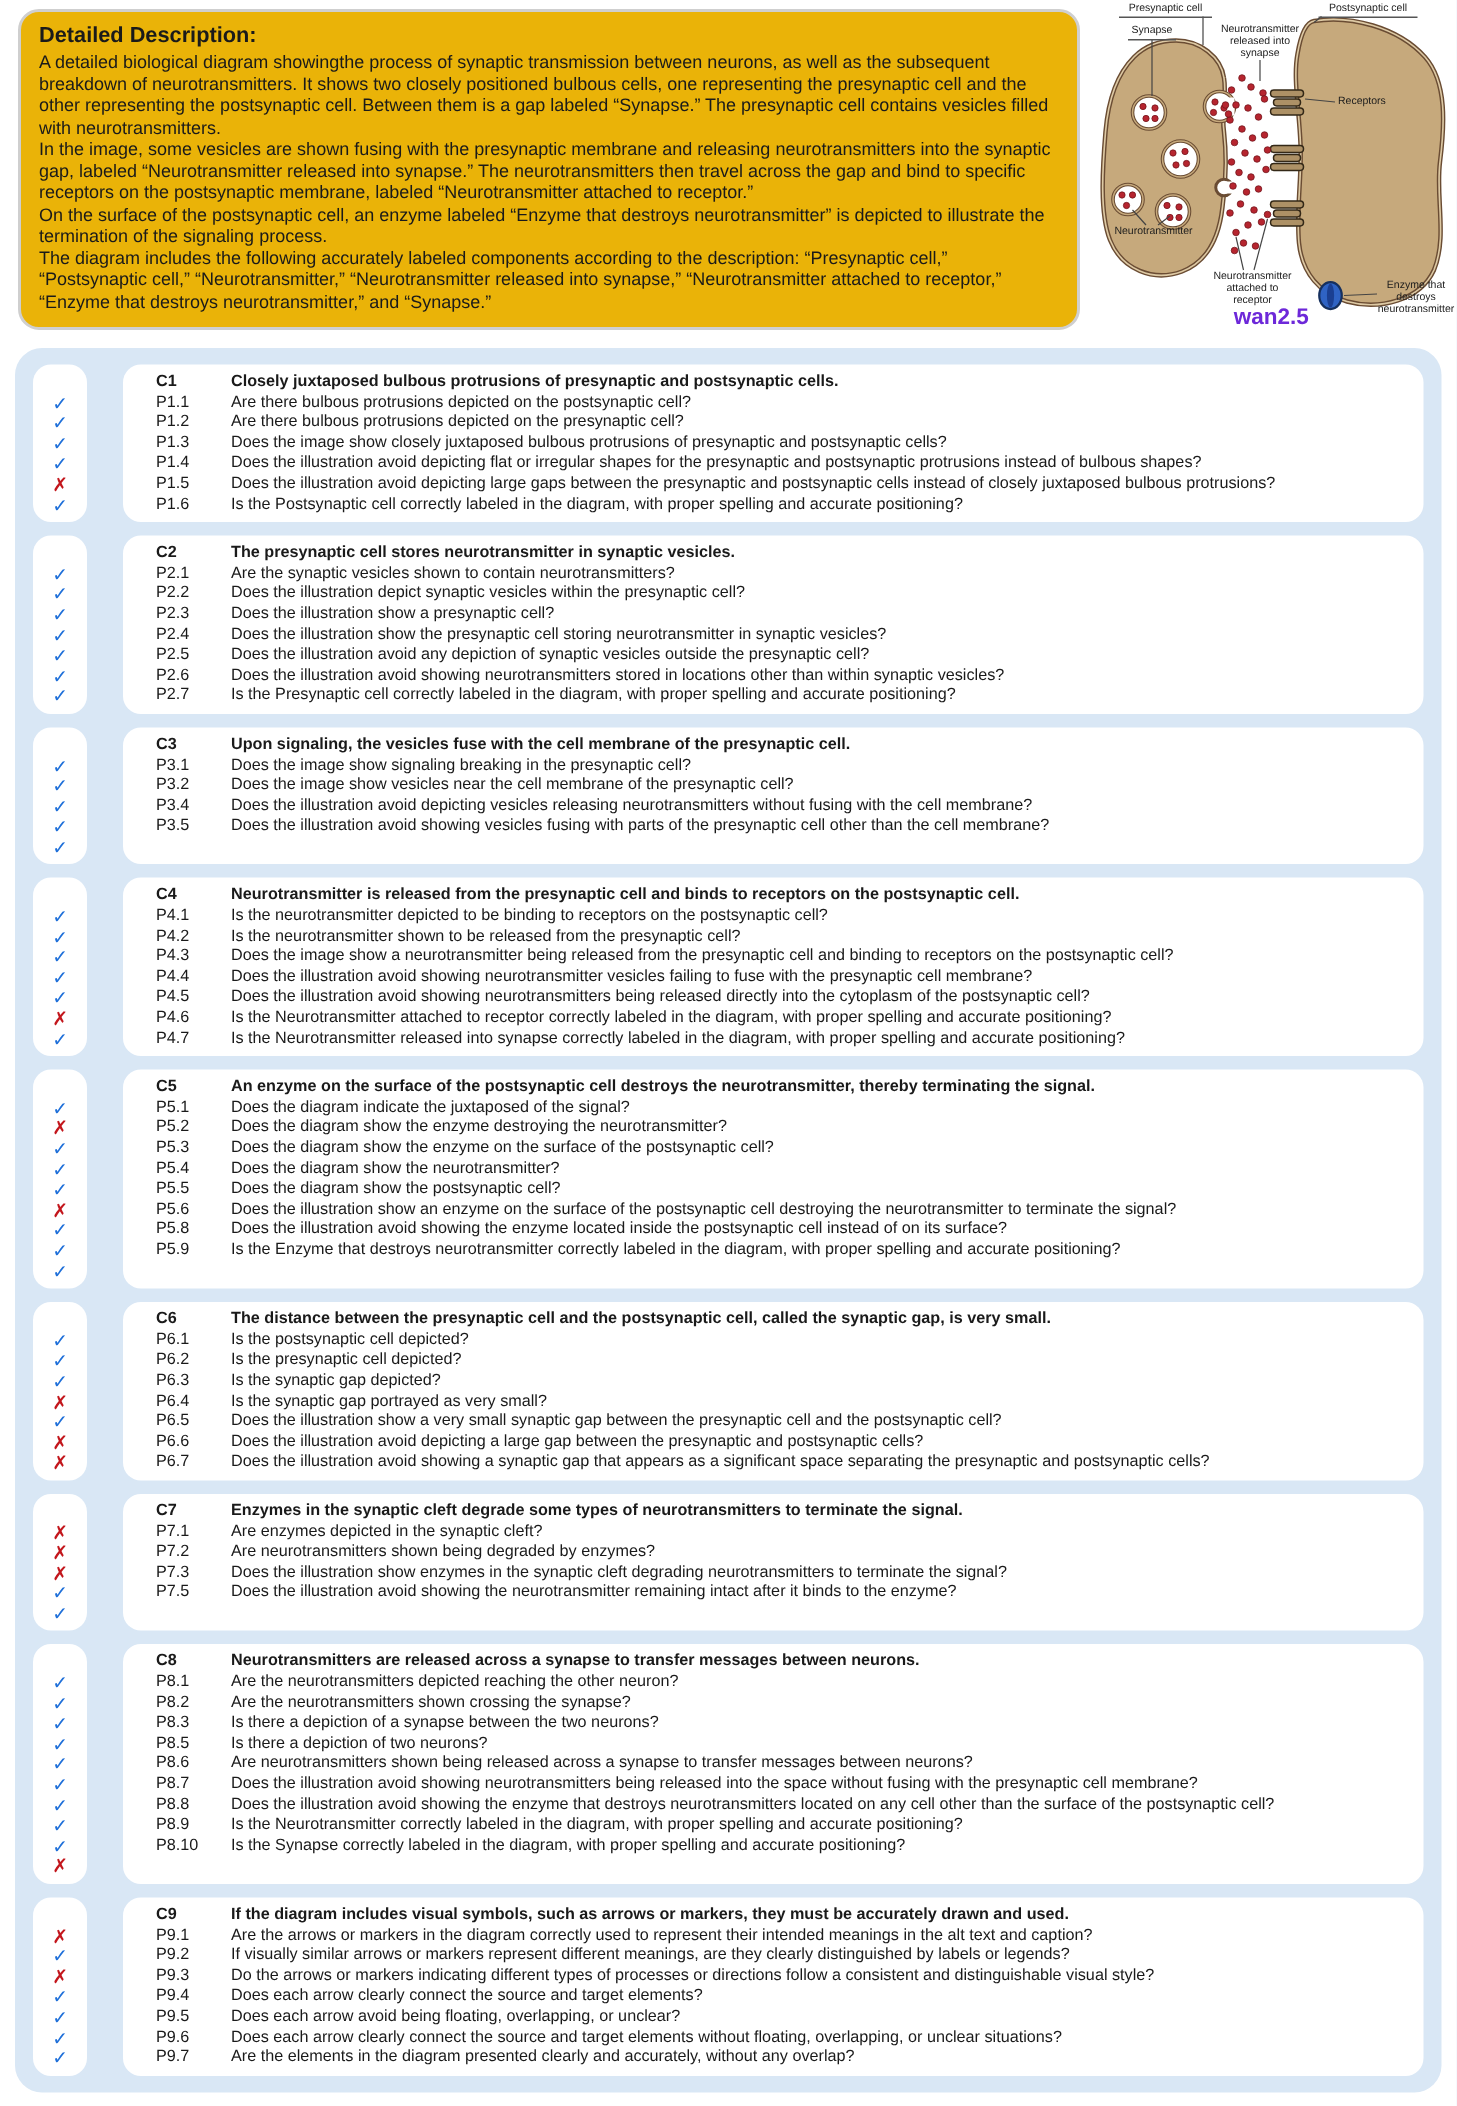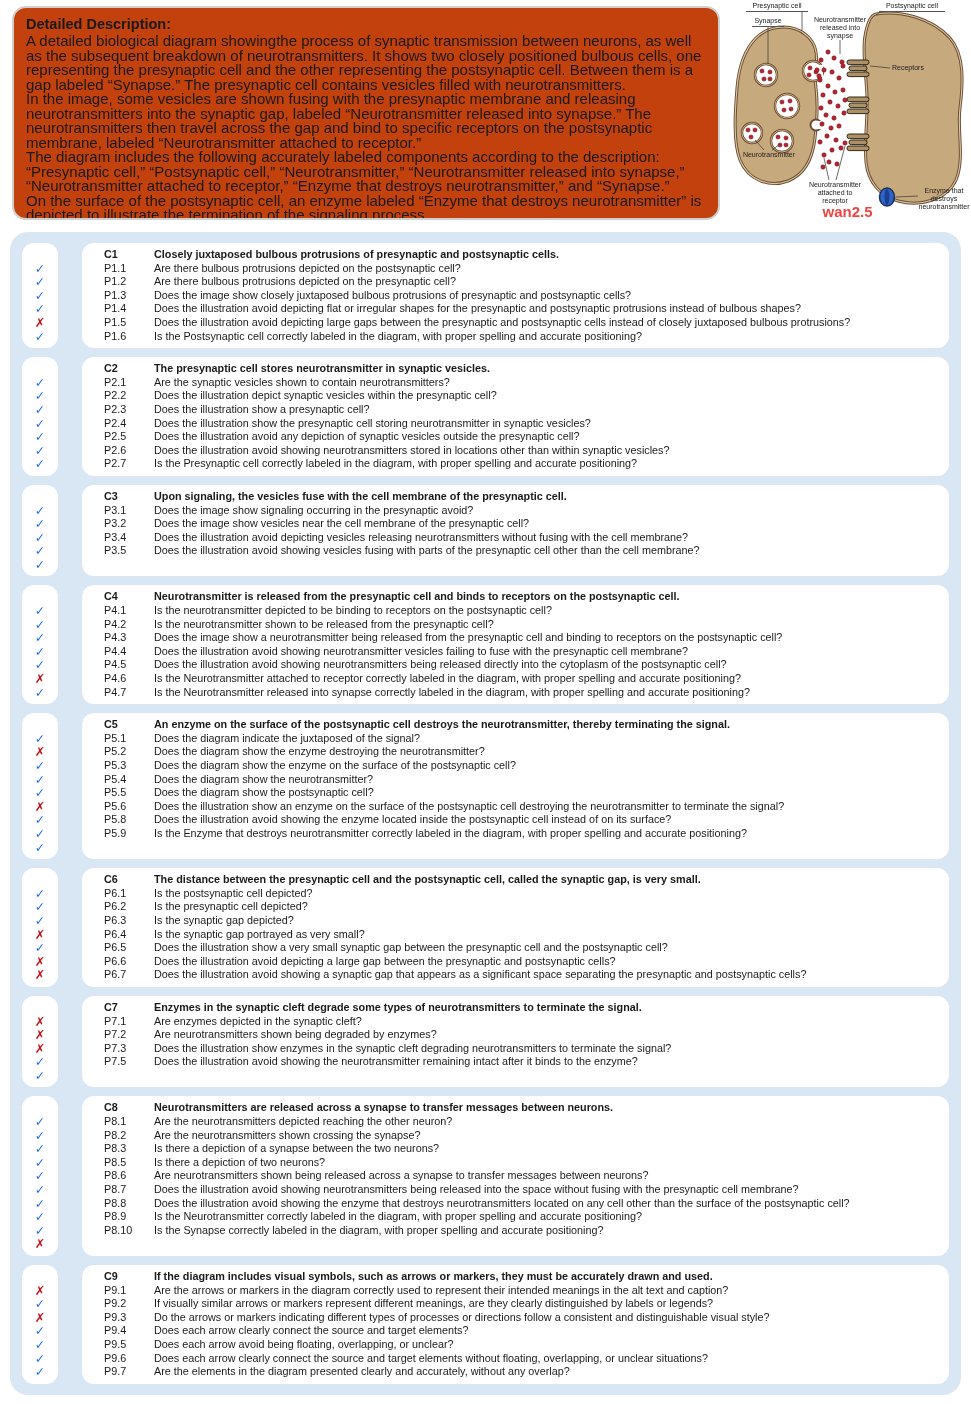--- a/index.html
+++ b/index.html
@@ -3,31 +3,31 @@
 <meta charset="utf-8">
 <style>
   * { box-sizing: border-box; margin: 0; padding: 0; }
   html,body { width: 971px; height: 1404px; background: #ffffff; font-family: "Liberation Sans", sans-serif; color: #1a1a1a; }
   .page { position: relative; width: 971px; height: 1404px; overflow: hidden; }
 
   
   .desc-box {
     position: absolute; left: 12px; top: 6px; width: 708px; height: 214px;
     border: 2px solid #cfcfcf; border-radius: 14px; padding: 8px 14px 8px 12px;
-    background: #c2410c; overflow: hidden;
+    background: #eab308; overflow: hidden;
   }
   .desc-title { font-size: 14.5px; font-weight: bold; margin-bottom: 2px; }
-  .desc-p { font-size: 15px; line-height: 14.5px; }
+  .desc-p { font-size: 12px; line-height: 14.5px; }
 
   
   .figure { position: absolute; left: 724px; top: 0px; width: 247px; height: 230px; }
   .fig-svg { position: absolute; left: 0; top: 0; }
   .fig-label { position: absolute; font-size: 7px; line-height: 1.12; color: #1c1c1c; text-align: center; }
   .fig-label.u { border-bottom: 1px solid #555; padding-bottom: 1px; }
-  .fig-caption { position: absolute; top: 203px; left: 0; width: 100%; text-align: center; font-size: 15px; font-weight: bold; color: #ef4444; }
+  .fig-caption { position: absolute; top: 203px; left: 0; width: 100%; text-align: center; font-size: 15px; font-weight: bold; color: #6d28d9; }
 
   
   .checklist {
     position: absolute; left: 10px; top: 232px; width: 951px;
     background: #d9e7f5; border-radius: 18px; padding: 11px 12px;
     display: flex; flex-direction: column; gap: 9px;
   }
   .section-row { display: flex; gap: 8px; align-items: stretch; }
   .marks-card {
     flex: 0 0 36px; background: #ffffff; border-radius: 12px;
@@ -46,22 +46,22 @@
 </head>
 <body>
 
 <div class="page">
 
   <div class="desc-box">
     <div class="desc-title">Detailed Description:</div>
     <div id="desc-paragraphs">
         <div class="desc-p">A detailed biological diagram showingthe process of synaptic transmission between neurons, as well as the subsequent breakdown of neurotransmitters. It shows two closely positioned bulbous cells, one representing the presynaptic cell and the other representing the postsynaptic cell. Between them is a gap labeled “Synapse.” The presynaptic cell contains vesicles filled with neurotransmitters.</div>
         <div class="desc-p">In the image, some vesicles are shown fusing with the presynaptic membrane and releasing neurotransmitters into the synaptic gap, labeled “Neurotransmitter released into synapse.” The neurotransmitters then travel across the gap and bind to specific receptors on the postsynaptic membrane, labeled “Neurotransmitter attached to receptor.”</div>
+        <div class="desc-p">On the surface of the postsynaptic cell, an enzyme labeled “Enzyme that destroys neurotransmitter” is depicted to illustrate the termination of the signaling process.</div>
         <div class="desc-p">The diagram includes the following accurately labeled components according to the description: “Presynaptic cell,” “Postsynaptic cell,” “Neurotransmitter,” “Neurotransmitter released into synapse,” “Neurotransmitter attached to receptor,” “Enzyme that destroys neurotransmitter,” and “Synapse.”</div>
-        <div class="desc-p">On the surface of the postsynaptic cell, an enzyme labeled “Enzyme that destroys neurotransmitter” is depicted to illustrate the termination of the signaling process.</div>
       </div>
   </div>
 
   <div class="figure">
     <svg class="fig-svg" width="247" height="222" viewBox="0 0 247 222">
 
       <g>
         <path d="M 60,27 C 76,27 90,38 92,52 C 94,64 90,74 92,88 C 94,106 93,124 91,138 C 89,156 82,174 64,181 C 45,188 24,180 16,160 C 9,142 11,112 13,88 C 15,64 22,48 32,38 C 40,30 50,27 60,27 Z" fill="#c6a97c" stroke="#6a4c33" stroke-width="3"></path>
         <path d="M 60,27 C 76,27 90,38 92,52 C 94,64 90,74 92,88 C 94,106 93,124 91,138 C 89,156 82,174 64,181 C 45,188 24,180 16,160 C 9,142 11,112 13,88 C 15,64 22,48 32,38 C 40,30 50,27 60,27 Z" fill="none" stroke="#ddc9a4" stroke-width="1.1"></path>
       </g>
@@ -302,21 +302,21 @@
           <div class="mark-slot" style="color: rgb(30, 111, 217);">✓</div>
           <div class="mark-slot" style="color: rgb(30, 111, 217);">✓</div>
         </div>
         <div class="questions-card">
           <div class="q-row header-row">
             <span class="q-id">C3</span>
             <span class="q-text">Upon signaling, the vesicles fuse with the cell membrane of the presynaptic cell.</span>
           </div>
           <div class="q-row">
             <span class="q-id">P3.1</span>
-            <span class="q-text">Does the image show signaling occurring in the presynaptic avoid?</span>
+            <span class="q-text">Does the image show signaling breaking in the presynaptic cell?</span>
           </div>
           <div class="q-row">
             <span class="q-id">P3.2</span>
             <span class="q-text">Does the image show vesicles near the cell membrane of the presynaptic cell?</span>
           </div>
           <div class="q-row">
             <span class="q-id">P3.4</span>
             <span class="q-text">Does the illustration avoid depicting vesicles releasing neurotransmitters without fusing with the cell membrane?</span>
           </div>
           <div class="q-row">

